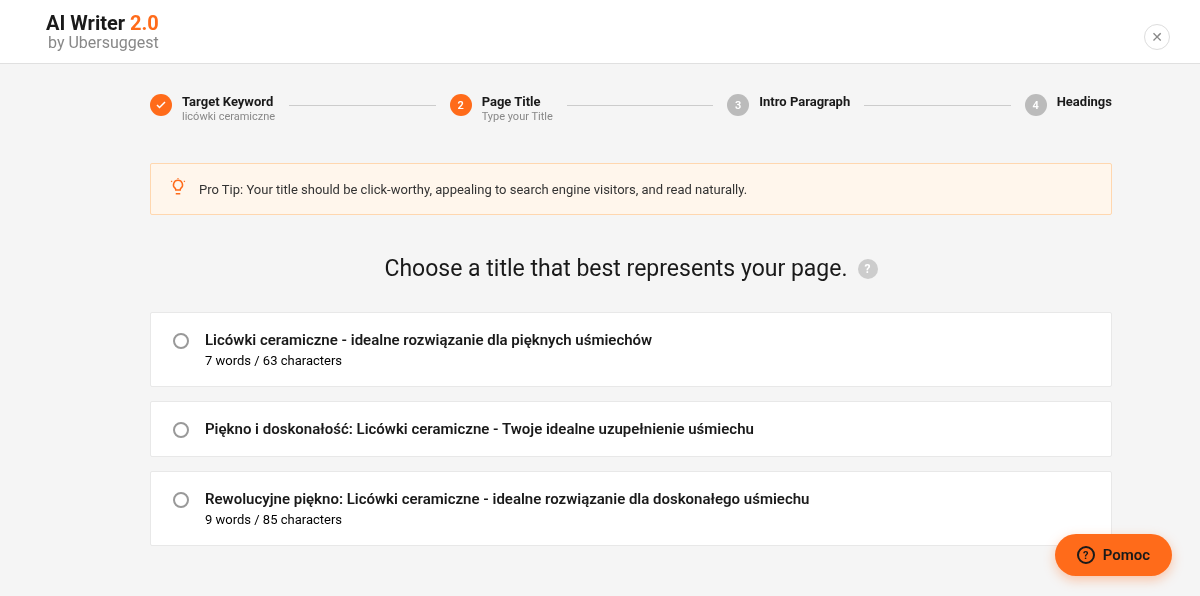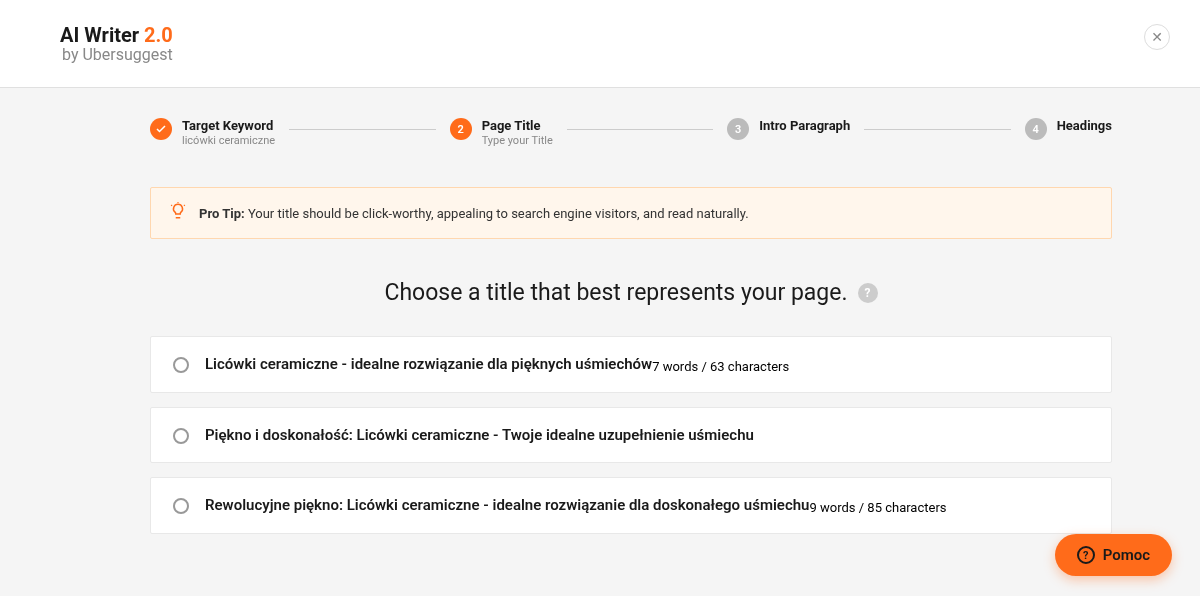--- a/index.html
+++ b/index.html
@@ -7,24 +7,24 @@
       font-family: -apple-system, BlinkMacSystemFont, "Segoe UI", Roboto, Helvetica, Arial, sans-serif;
       background: #f5f5f5;
       width: 1200px;
       height: 596px;
       overflow: hidden;
       position: relative;
     }
     .header {
       background: #fff;
       border-bottom: 1px solid #e0e0e0;
-      height: 88px;
-      display: flex;
-      align-items: center;
-      padding: 0 60px;
+      height: 64px;
+      display: flex;
+      align-items: center;
+      padding: 0 46px;
       position: relative;
     }
     .logo {
       display: flex;
       flex-direction: column;
       align-items: flex-start;
     }
     .logo-title {
       font-size: 20px;
       font-weight: 700;
@@ -126,21 +126,21 @@
     }
     .tip-icon {
       color: #ff6b1a;
       flex-shrink: 0;
     }
     .tip-text {
       font-size: 13px;
       color: #333;
     }
     .tip-text b {
-      font-weight: 700;
+      font-weight: 400;
     }
 
     .heading {
       text-align: center;
       font-size: 23px;
       font-weight: 400;
       color: #1a1a1a;
       margin-bottom: 30px;
       display: flex;
       align-items: center;
@@ -175,21 +175,21 @@
     .radio {
       width: 16px;
       height: 16px;
       border: 2px solid #999;
       border-radius: 50%;
       flex-shrink: 0;
       margin-top: 2px;
     }
     .option-body {
       display: flex;
-      flex-direction: row;
+      flex-direction: column;
     }
     .option-title {
       font-size: 15px;
       font-weight: 600;
       color: #1a1a1a;
     }
     .option-meta {
       font-size: 13px;
       color: #000000;
       margin-top: 4px;

